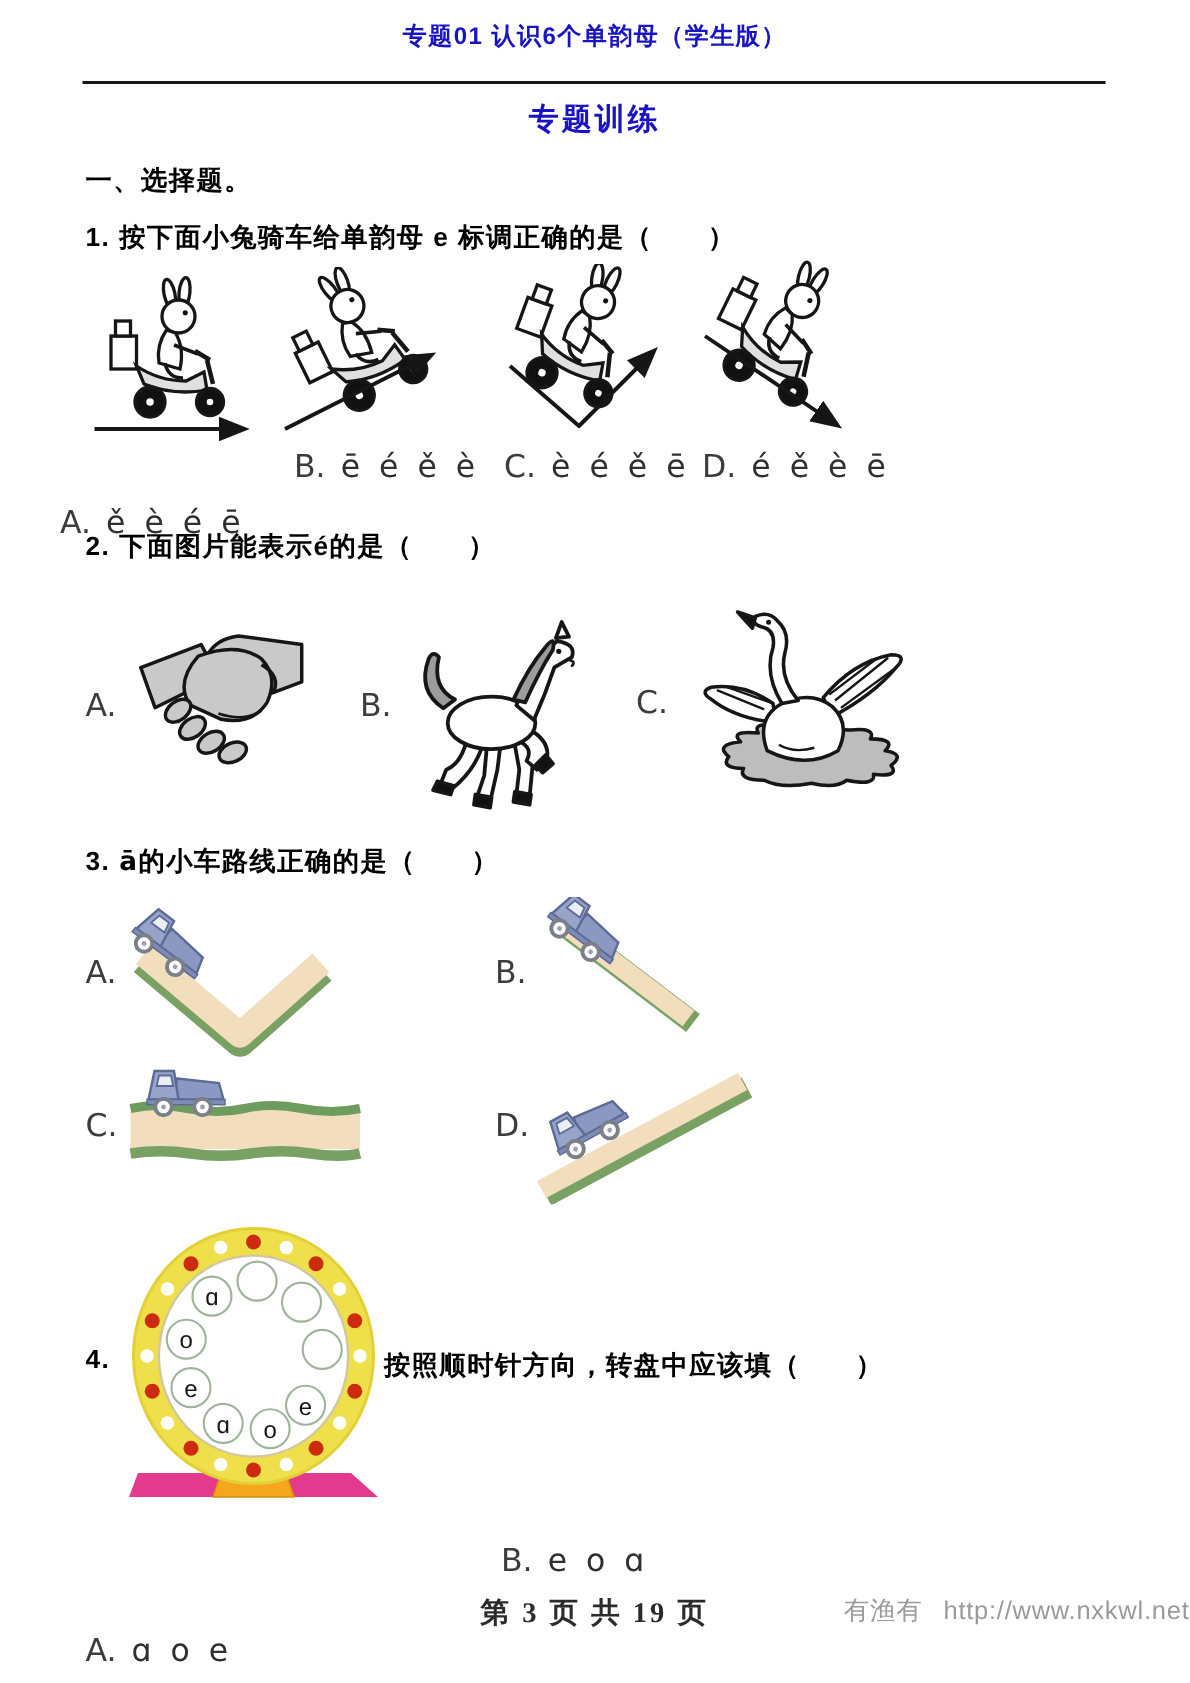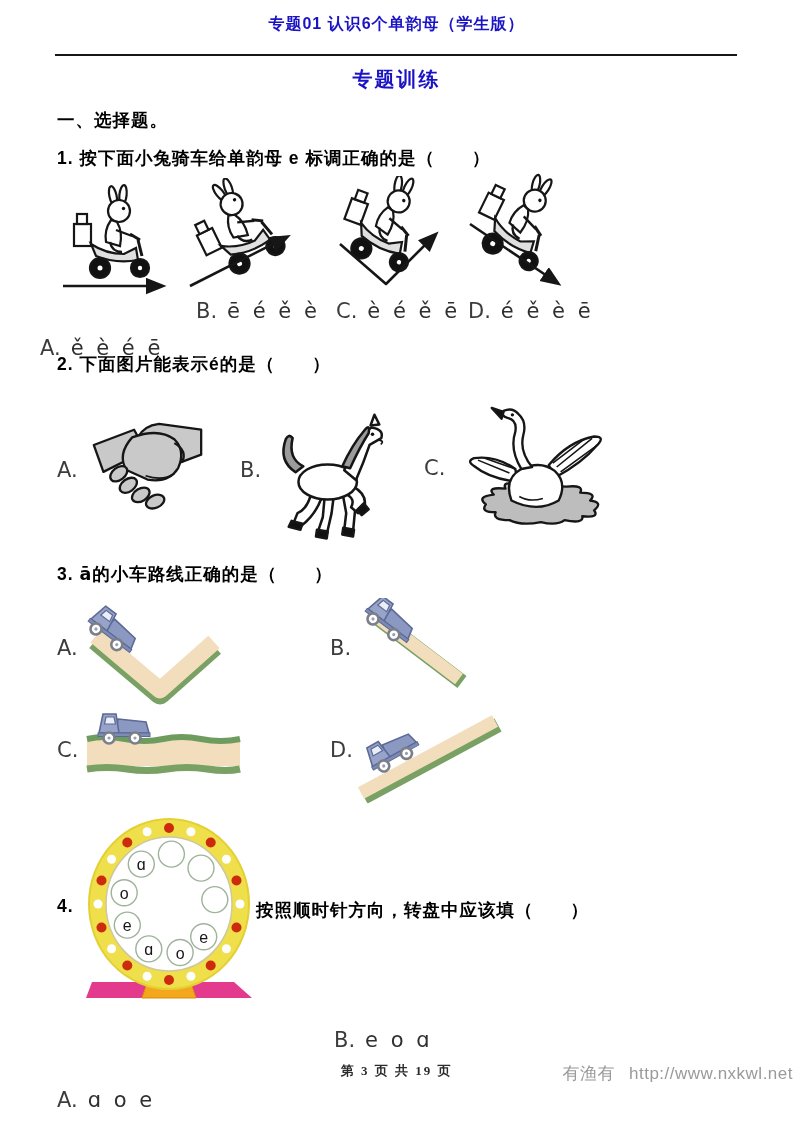--- a/index.html
+++ b/index.html
@@ -12,21 +12,21 @@
   .rule{top:54px;left:55px;width:682px;border-top:2px solid #161616;height:0;}
   .subtitle{top:66px;left:0;width:100%;text-align:center;font-size:20px;font-weight:bold;letter-spacing:2px;}
   .section{top:108px;left:57px;font-size:17.5px;}
   .q-line{font-size:17.5px;}
   .opt-label{font-family:"DejaVu Sans",sans-serif;font-size:21px;color:#3c3c3c;}
   .opt-value{font-family:"DejaVu Sans",sans-serif;font-size:21px;color:#2f2f2f;margin-left:10px;word-spacing:6px;}
   .pinyin{font-family:"DejaVu Sans",sans-serif;}
   .footer-watermark{top:1062px;left:0;width:100%;text-align:right;color:#9a9a9a;
       font-size:17px;letter-spacing:.5px;}
   .footer-page{top:1062px;left:0;width:100%;text-align:center;color:#2b2b2b;
-      font-family:"Liberation Serif",serif;font-size:13px;font-weight:bold;letter-spacing:2px;}
+      font-family:"Liberation Serif",serif;font-size:19px;font-weight:bold;letter-spacing:2px;}
   .wm-gap{display:inline-block;width:14px;}
   svg text{font-family:"Liberation Sans",sans-serif;}
 </style>
 </head>
 <body>
 
 <svg width="0" height="0" style="position:absolute" aria-hidden="true">
   <defs>
     <marker id="ah" orient="auto" markerWidth="9" markerHeight="9" refX="5.5" refY="3.2">
       <path d="M0,0 L8,3.2 L0,6.4 Z" fill="#161616"></path>

